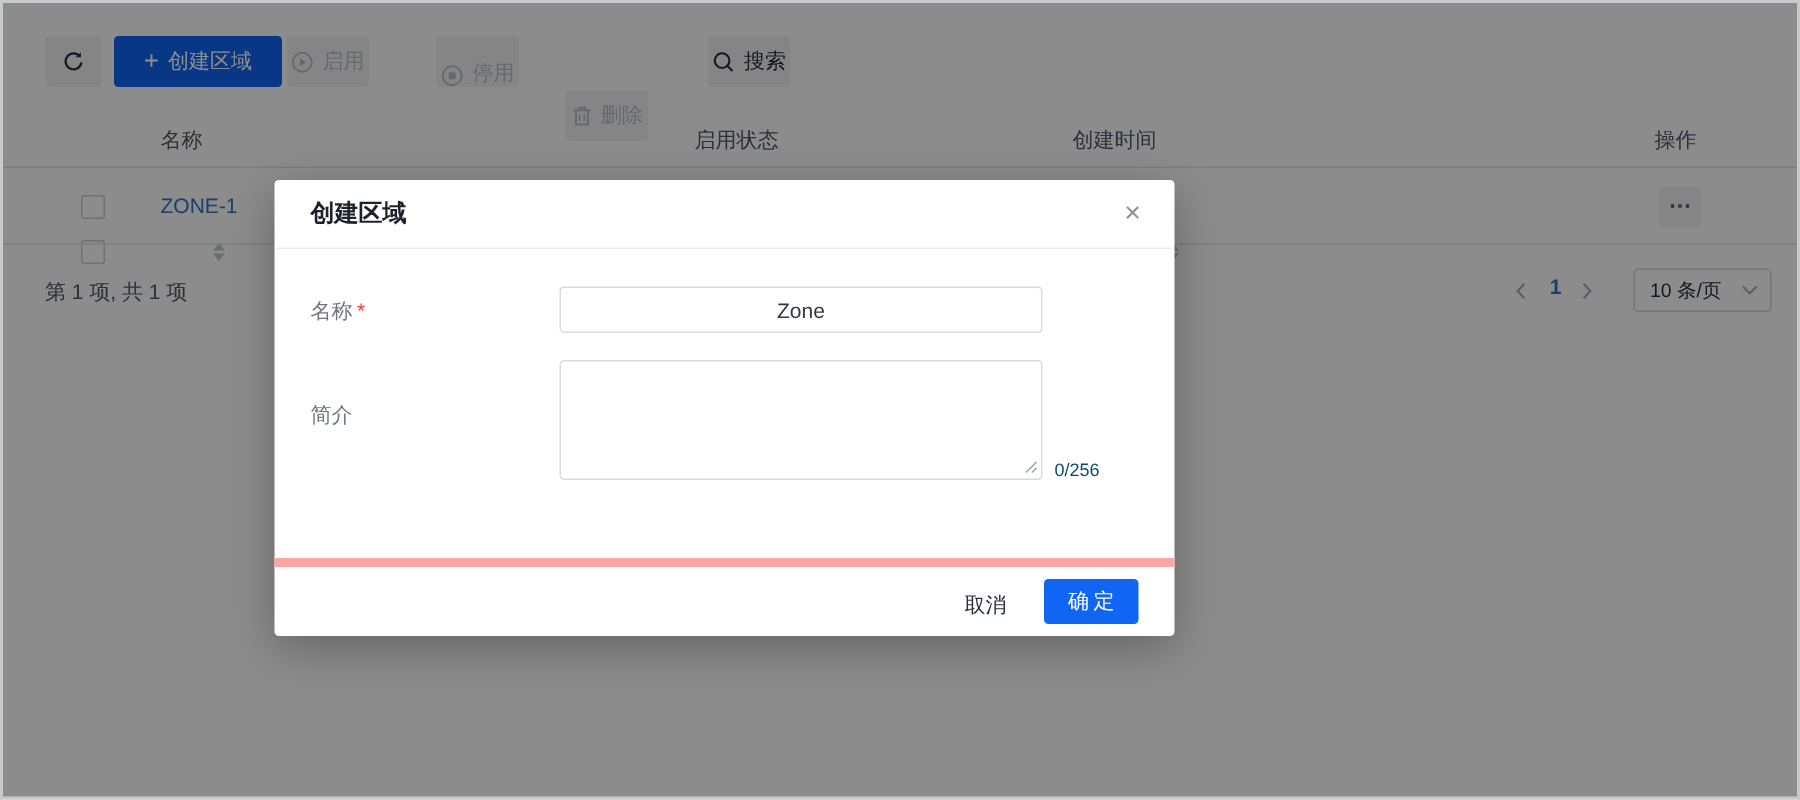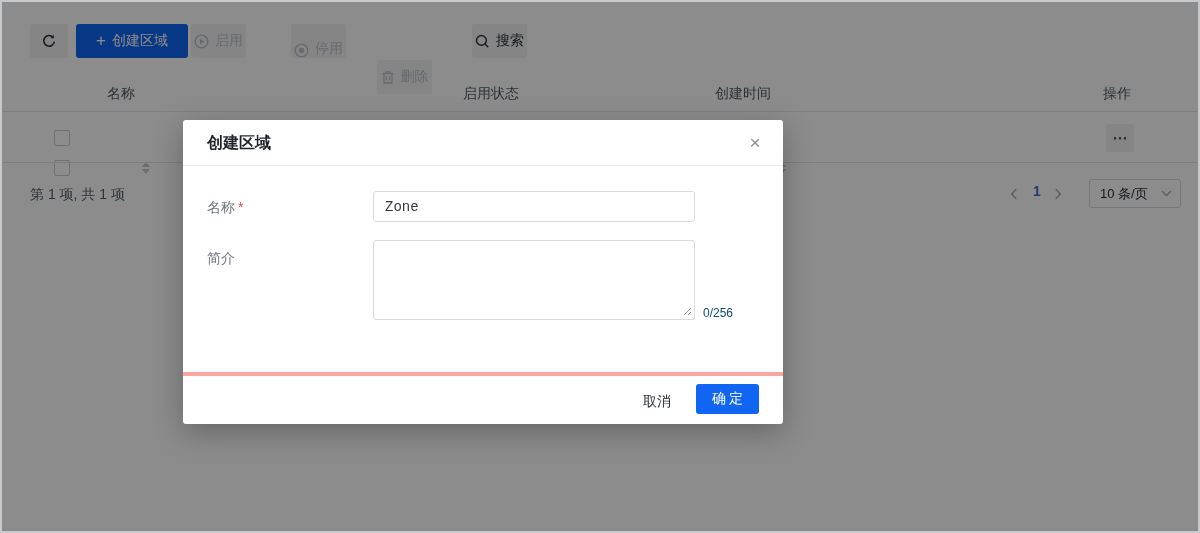--- a/index.html
+++ b/index.html
@@ -52,29 +52,29 @@
 
   
   .modal { position:absolute; left:183px; top:120px; width:600px; height:304px; background:#ffffff;
            border-radius:3px; box-shadow:0 8px 30px rgba(0,0,0,0.28); z-index:20; }
   .modal-header { position:relative; height:46px; border-bottom:1px solid #ebedf0; }
   .modal-title { position:absolute; left:24px; top:0; line-height:46px; font-size:16px; font-weight:bold; color:#1d2129; }
   .modal-close { position:absolute; right:18px; top:13px; width:20px; height:20px; border:none; background:none;
                  font-size:19px; line-height:20px; color:#8a9199; cursor:pointer; padding:0; }
   .form-label { position:absolute; left:24px; font-size:14px; color:#6e757e; }
   .lbl-name { top:79px; }
-  .lbl-desc { top:130px; }
+  .lbl-desc { top:148px; }
   .req { color:#f0413d; margin-left:3px; }
   .name-input { position:absolute; left:190px; top:71px; width:322px; height:31px; border:1px solid #d9dadc; border-radius:3px;
-                padding:0 11px; font-size:14px; color:#333740; font-family:Liberation Mono, monospace; outline:none; }
+                padding:0 11px; font-size:14px; color:#333740; font-family:Liberation Sans, sans-serif; outline:none;text-align:center; }
   .desc-area { position:absolute; left:190px; top:120px; width:322px; height:80px; border:1px solid #d9dadc; border-radius:3px;
                padding:6px 10px; font-size:14px; color:#333740; font-family:inherit; resize:none; outline:none; }
   .resize-grip { position:absolute; left:500px; top:187px; pointer-events:none; }
   .counter { position:absolute; left:520px; top:186px; font-size:12px; color:#0c4a6e; }
-  .modal-footer { position:absolute; left:0; right:0; top:252px; height:52px; border-top:4px solid #fca5a5; }
+  .modal-footer { position:absolute; left:0; right:0; top:252px; height:52px; border-top:6px solid #fca5a5; }
   .btn-cancel { position:absolute; right:112px; top:14px; height:24px; border:none; background:none;
                 font-size:14px; color:#272e3b; cursor:pointer; }
   .btn-ok { position:absolute; right:24px; top:8px; width:63px; height:30px; border:none; border-radius:3px;
             background:#1065f2; color:#ffffff; font-size:14px; letter-spacing:3px; text-indent:3px; cursor:pointer; }
 
   
   .frame { position:absolute; inset:0; border:2px solid #c7cacd; z-index:40; pointer-events:none; }
 
   svg { display:block; }
 </style>
@@ -157,20 +157,21 @@
       <span class="th" style="left:715px">创建时间</span>
       <span class="sorter" style="left:778px; top:87px">
           <i class="up"></i>
           <i class="down"></i>
         </span>
       <span class="th" style="left:1103px">操作</span>
     </div>
 
     <div class="trow">
       <span class="checkbox cb-row" style="top:18px; left:54px;"></span>
+      <span class="td zone-link" style="left:107px">ZONE-1</span>
       <button class="more-btn">⋯</button>
     </div>
 
     <span class="summary">第 1 项, 共 1 项</span>
     <div class="pager">
       <span class="page-arrow pg-prev">
         <svg width="8" height="12" viewBox="0 0 8 12">
             <path d="M6.2 1.2 L1.8 6 L6.2 10.8" fill="none" stroke="#a9aeb8" stroke-width="1.5"></path>
           </svg>
       </span>

